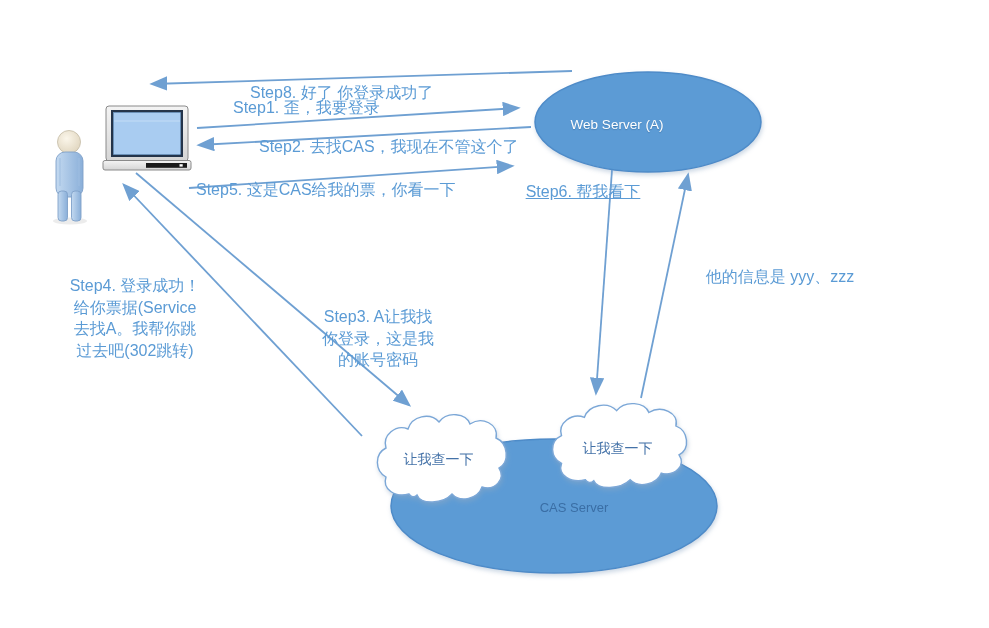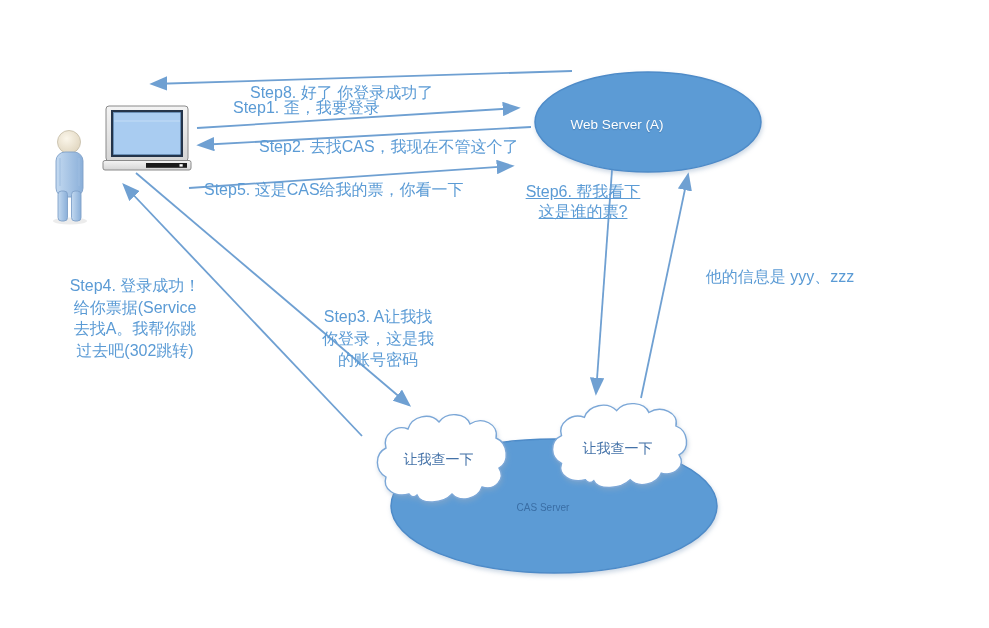--- a/index.html
+++ b/index.html
@@ -16,27 +16,27 @@
     color:#5B9BD5;
     font-size:16px;
     line-height:21.5px;
     white-space:nowrap;
     font-family:"Liberation Sans",sans-serif;
   }
   .lbl.center{text-align:center;}
   #lbl-step8{left:250px;top:50px;margin-top:32px;}
   #lbl-step1{left:211px;top:97px;margin-left:22px;}
   #lbl-step2{left:259px;top:136px;}
-  #lbl-step5{left:204px;top:179px;text-align:center;}
+  #lbl-step5{left:196px;top:179px;text-align:center;}
   #lbl-step6{left:517px;top:182px;width:132px;line-height:20px;text-decoration:underline;}
   #lbl-step7{left:648px;top:266px;width:264px;line-height:22px;}
   #lbl-step3{left:291px;top:306px;width:174px;line-height:21.5px;}
   #lbl-step4{left:60px;top:275px;width:150px;line-height:21.5px;}
   #lbl-web{left:532px;top:114px;width:170px;color:#ffffff;font-size:13.5px;text-shadow:0 1px 1px rgba(40,80,120,.35);}
-  #lbl-cas{left:481px;top:497px;width:124px;color:#3A6EA5;font-size:10px;}
+  #lbl-cas{left:512px;top:497px;width:124px;color:#3A6EA5;font-size:13px;}
   #lbl-cloud-left{left:381px;top:449px;width:115px;color:#4472A8;font-size:14px;}
   #lbl-cloud-right{left:560px;top:438px;width:115px;color:#4472A8;font-size:14px;}
 </style>
 </head>
 <body>
 
 <div class="stage">
 
   <svg width="989" height="628" viewBox="0 0 989 628">
     <defs>
@@ -112,21 +112,20 @@
     <div>Step1. 歪，我要登录</div>
   </div>
   <div class="lbl" id="lbl-step2">
     <div>Step2. 去找CAS，我现在不管这个了</div>
   </div>
   <div class="lbl" id="lbl-step5">
     <div>Step5. 这是CAS给我的票，你看一下</div>
   </div>
   <div class="lbl center" id="lbl-step6">
     <div>Step6. 帮我看下</div>
-    <div>这是谁的票?</div>
   </div>
   <div class="lbl center" id="lbl-step7">
     <div>他的信息是 yyy、zzz</div>
   </div>
   <div class="lbl center" id="lbl-step3">
     <div>Step3. A让我找</div>
     <div>你登录，这是我</div>
     <div>的账号密码</div>
   </div>
   <div class="lbl center" id="lbl-step4">

